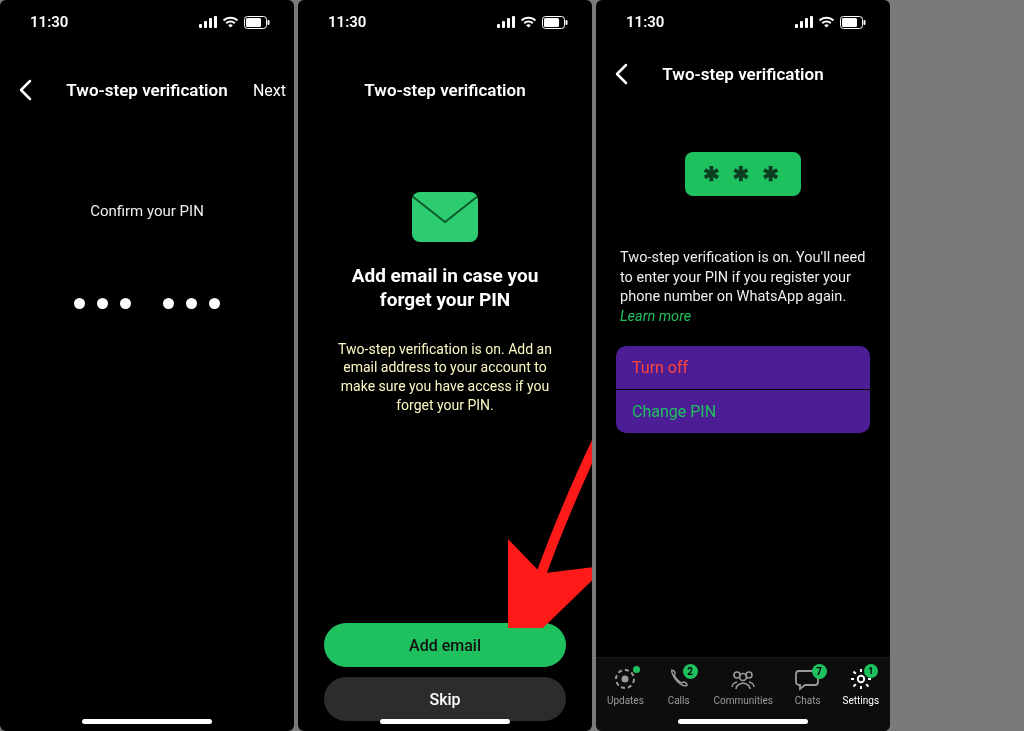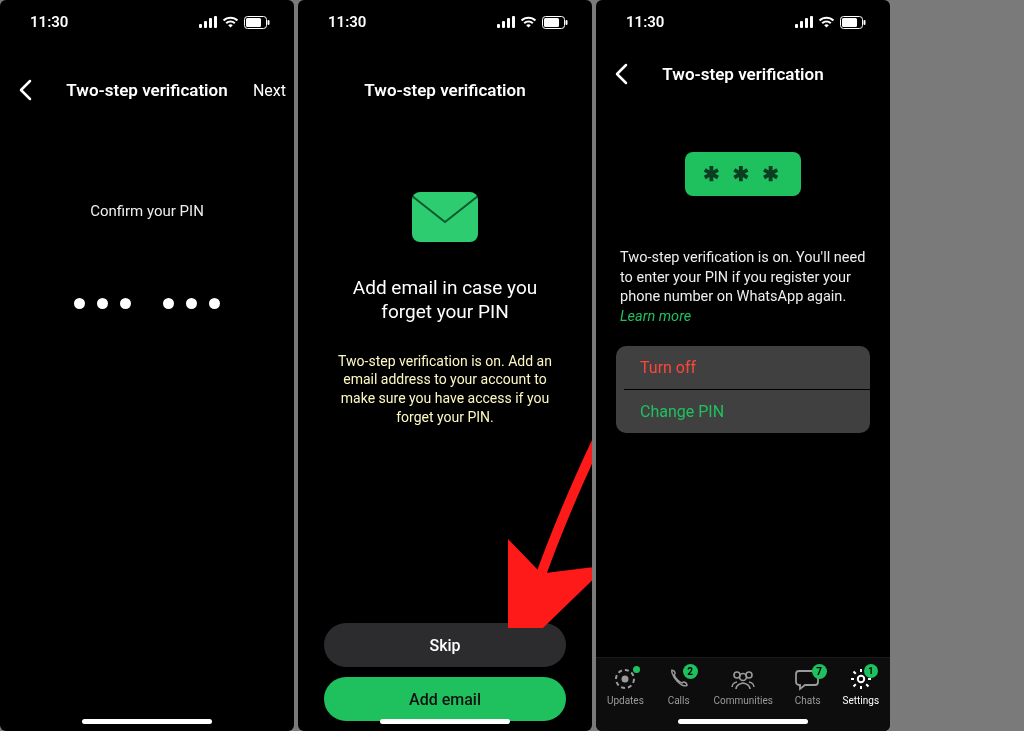--- a/index.html
+++ b/index.html
@@ -70,23 +70,23 @@
     width: 11px; height: 11px; border-radius: 50%; background: #fff;
   }
   
   .envelope-wrap { margin-top: 80px; }
   .envelope {
     width: 66px; height: 50px; background: #2ecc71; border-radius: 8px;
     position: relative; overflow: hidden;
   }
   .envelope svg { position: absolute; inset:0; }
   .s2-heading {
-    margin-top: 34px;
+    margin-top: 22px;
     font-size: 19px;
-    font-weight: 400;
+    font-weight: 700;
     text-align: center;
     line-height: 1.25;
     padding: 0 12px;
   }
   .s2-body {
     margin-top: 28px;
     font-size: 14px;
     color: #fef9c3;
     text-align: center;
     line-height: 1.35;
@@ -132,24 +132,23 @@
     font-size: 14.5px;
     color: #eee;
     line-height: 1.35;
     padding: 0 4px;
     align-self: stretch;
   }
   .s3-block .learn { color: #1fc15e; font-style: italic; }
   .s3-list {
     margin-top: 20px;
     align-self: stretch;
-    background: #404040;
+    background: #4c1d95;
     border-radius: 10px;
     overflow: hidden;
-    padding-left: 8px;
   }
   .s3-item {
     padding: 12px 16px;
     font-size: 16px;
   }
   .s3-item.turn-off { color: #ff453a; border-bottom: 1px solid #000; }
   .s3-item.change { color: #1fc15e; }
   
   .tabbar {
     height: 74px;
@@ -268,22 +267,22 @@
     <div class="envelope-wrap">
       <div class="envelope">
         <svg viewBox="0 0 66 50">
             <path d="M0 4 L33 30 L66 4" stroke="#0a5a2c" stroke-width="2" fill="none"></path>
           </svg>
       </div>
     </div>
     <div class="s2-heading">Add email in case you forget your PIN</div>
     <div class="s2-body">Two-step verification is on. Add an email address to your account to make sure you have access if you forget your PIN.</div>
     <div class="s2-buttons">
+      <div class="btn btn-primary">Add email</div>
       <div class="btn btn-secondary">Skip</div>
-      <div class="btn btn-primary">Add email</div>
     </div>
   </div>
   <div class="home-indicator"></div>
 
   <svg class="arrow-anno" viewBox="0 0 160 240">
     <defs>
       <marker id="ah" markerWidth="12" markerHeight="12" refX="4" refY="6" orient="auto">
         <path d="M0,0 L12,6 L0,12 L3,6 Z" fill="#ff1a1a"></path>
       </marker>
     </defs>

